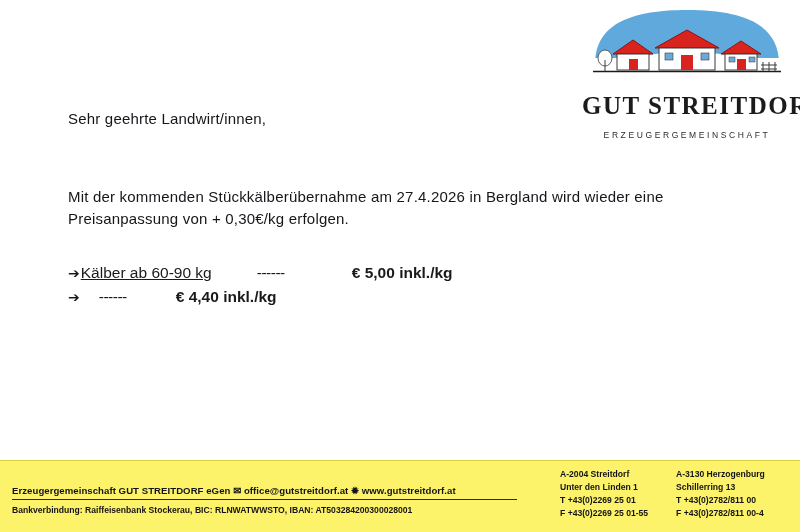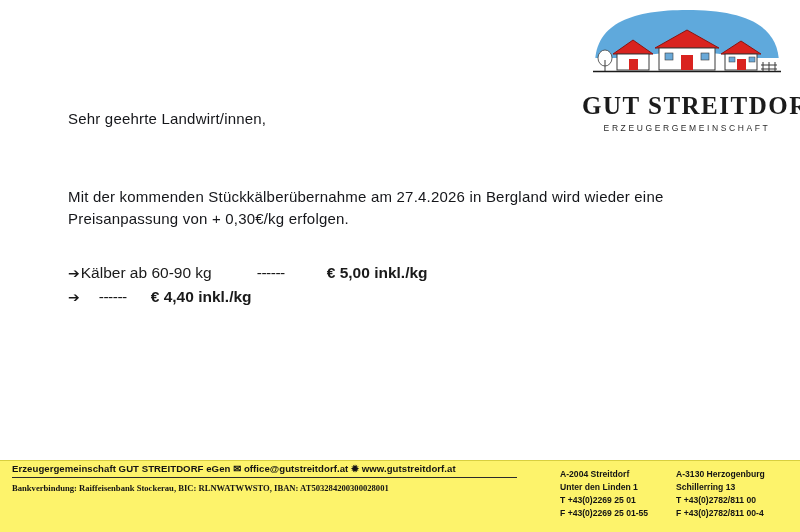--- a/index.html
+++ b/index.html
@@ -38,21 +38,21 @@
     font-weight: bold;
     color: #1b1b1b;
     white-space: nowrap;
     margin-top: 2px;
   }
   .logo-sub {
     font-family: "Liberation Sans", sans-serif;
     font-size: 8.5px;
     letter-spacing: 2.6px;
     color: #2b2b2b;
-    margin-top: 3px;
+    margin-top: 10px;
   }
 
   
   .letter {
     position: absolute;
     left: 68px;
     top: 108px;
     width: 680px;
   }
   .line {
@@ -70,30 +70,30 @@
     align-items: baseline;
     font-size: 15.5px;
     line-height: 1.5;
     white-space: nowrap;
   }
   .arrow {
     font-family: "DejaVu Sans", sans-serif;
     font-size: 14px;
     margin-right: 1px;
   }
-  .price-label { display: inline-block; }
+  .price-label { display: inline-block; text-decoration: underline; }
   .w1 { width: 176px; }
   .w2 { width: 176px; }
   .dashes {
     letter-spacing: -0.5px;
     display: inline-block;
   }
   .d1 { width: 70px; }
   .d2 { width: 70px; padding-left: 18px; }
-  .price-val { font-weight: bold; }
+  .price-val { font-weight: bold; margin-left: 25px; }
 
   .spacer-lg { height: 42px; }
 
   
   .footer {
     position: absolute;
     left: 0;
     bottom: 0;
     width: 800px;
     height: 72px;
@@ -101,21 +101,21 @@
     border-top: 1px solid #d8cf3f;
   }
   .footer-inner {
     position: relative;
     width: 800px;
     height: 72px;
   }
   .footer-left {
     position: absolute;
     left: 12px;
-    top: 2px;
+    top: 24px;
     width: 510px;
   }
   .f-line1 {
     font-size: 9.6px;
     font-weight: bold;
     color: #141414;
     letter-spacing: 0.05px;
     margin-bottom: 2px;
     white-space: nowrap;
   }
@@ -123,21 +123,20 @@
     border-top: 1px solid #2a2a2a;
     width: 505px;
     margin: 3px 0 4px 0;
   }
   .f-line {
     font-size: 8.6px;
     font-weight: bold;
     color: #141414;
     line-height: 1.45;
     white-space: nowrap;
-    font-family: Liberation Serif, serif;
   }
   .footer-col {
     position: absolute;
     top: 7px;
     font-size: 8.6px;
     line-height: 1.52;
     color: #141414;
     font-weight: bold;
     white-space: nowrap;
   }

